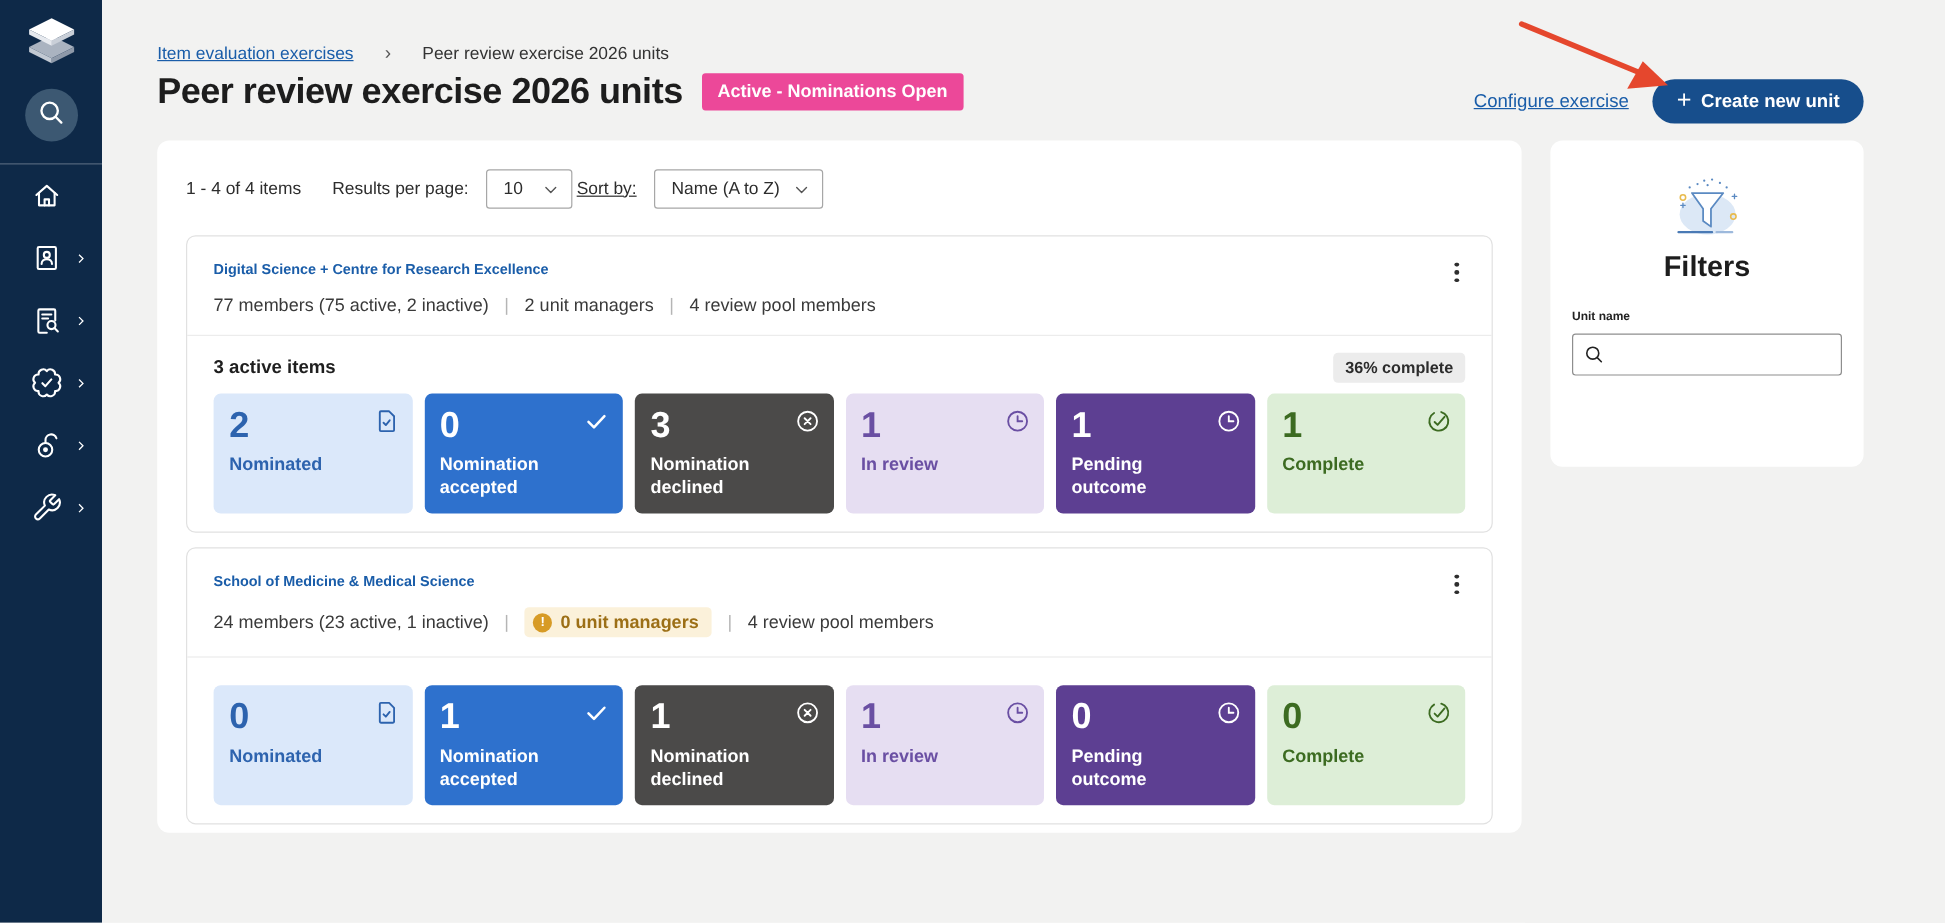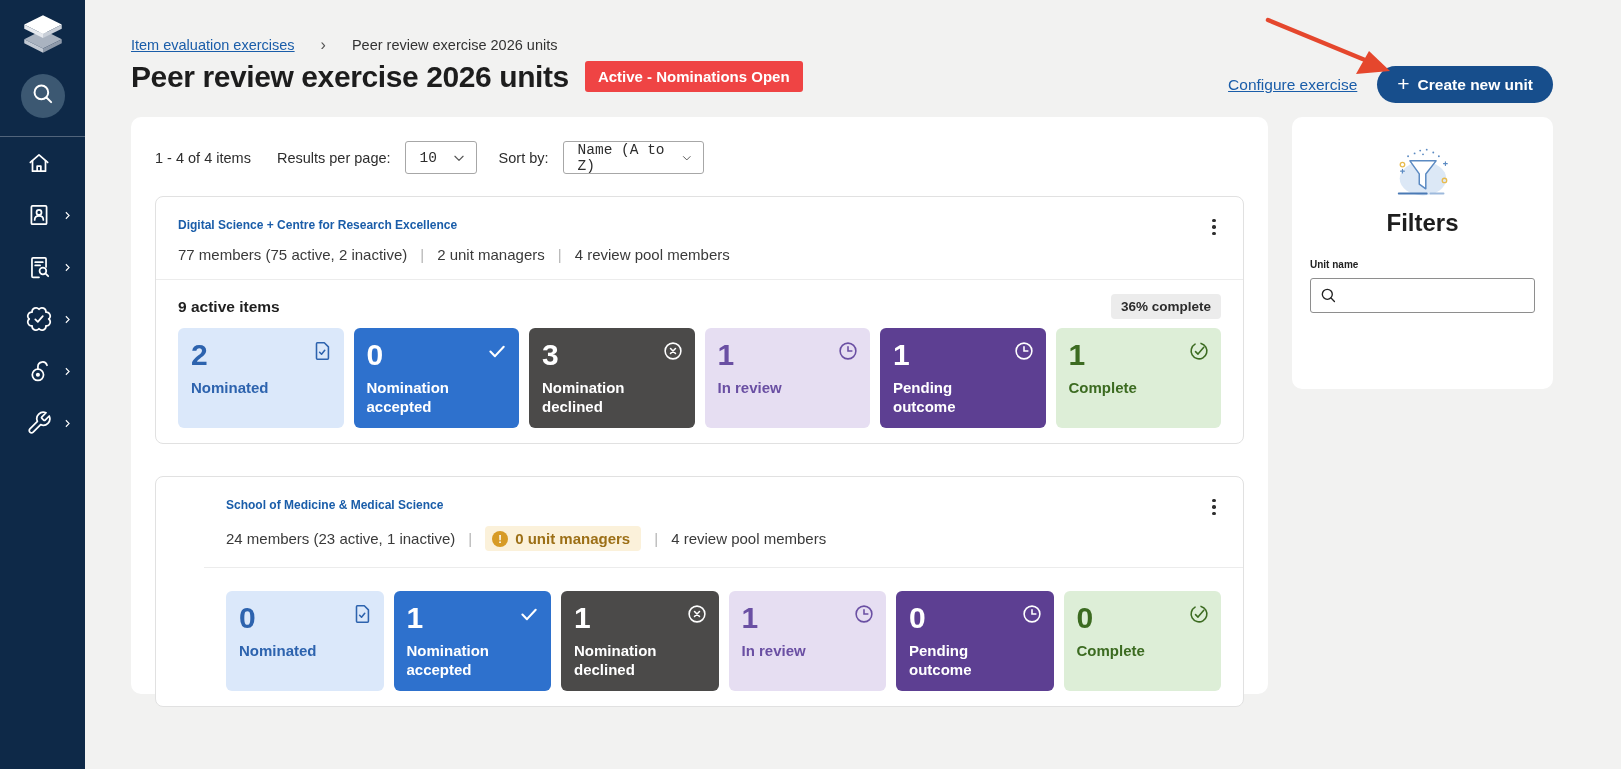--- a/index.html
+++ b/index.html
@@ -15,40 +15,40 @@
   .nav-item svg.main-ic { width:26px; height:26px; }
   .nav-item .chev { position:absolute; right:11px; width:13px; height:13px; }
 
   
   .page { position:absolute; left:85px; top:0; right:0; bottom:0; }
   .crumbs { position:absolute; left:46px; top:36px; font-size:14.5px; color:#333; display:flex; align-items:center; gap:26px; }
   .crumbs a { color:#1a5da9; text-decoration:underline; }
   .crumbs .csep { color:#555; font-size:16px; }
   .title-row { position:absolute; left:46px; top:60px; display:flex; align-items:flex-end; gap:16px; }
   h1 { font-size:30px; font-weight:700; letter-spacing:-.4px; color:#1d1d1d; }
-  .status-badge { background:#ef4444; color:#fff; font-size:15px; font-weight:700; padding:7px 13px; border-radius:3px; margin-bottom:2px; white-space:nowrap; }
+  .status-badge { background:#ec4899; color:#fff; font-size:15px; font-weight:700; padding:7px 13px; border-radius:3px; margin-bottom:2px; white-space:nowrap; }
   .header-right { position:absolute; top:66px; right:68px; display:flex; align-items:center; gap:20px; }
   .configure-link { color:#1a5da9; font-size:15.5px; text-decoration:underline; }
   .create-btn { background:#174e8c; color:#fff; border:none; border-radius:20px; height:37px; padding:0 20px; font-size:15.5px; font-weight:700; font-family:inherit; display:flex; align-items:center; gap:8px; cursor:pointer; }
   .create-btn .plus { font-size:21px; font-weight:400; line-height:1; margin-top:-2px; }
   .arrow-overlay { position:absolute; left:1050px; top:0; width:486px; height:120px; pointer-events:none; z-index:9; }
 
   
   .main-panel { position:absolute; left:46px; top:117px; width:1137px; height:577px; background:#fff; border-radius:10px; padding:24px; }
   .controls { display:flex; align-items:center; font-size:14.5px; color:#2d2d2d; }
   .controls .count { margin-right:26px; }
-  .fake-select { border:1px solid #a7a7a7; border-radius:3px; height:33px; display:flex; align-items:center; justify-content:space-between; padding:0 10px 0 14px; margin-left:14px; cursor:pointer; background:#fff;font-family:Liberation Mono, monospace; }
+  .fake-select { border:1px solid #a7a7a7; border-radius:3px; height:33px; display:flex; align-items:center; justify-content:space-between; padding:0 10px 0 14px; margin-left:14px; cursor:pointer; background:#fff; }
   .fake-select .chevd { width:14px; height:14px; margin-left:10px; }
   .sel-rpp { width:72px; }
   .sel-sort { width:141px; }
-  .lbl-sort { margin-left:22px; }
+  .lbl-sort { margin-left:4px;text-decoration:underline; }
 
   
   .unit-card { border:1px solid #e1e1e1; border-radius:8px; margin-top:22px; position:relative; background:#fff; }
-  .unit-card + .unit-card { margin-top:32px;padding-left:48px; }
+  .unit-card + .unit-card { margin-top:12px; }
   .card-head { padding:18px 22px 16px; }
   .unit-title { font-size:12px; font-weight:700; color:#1a5da9; text-decoration:none; display:inline-block; }
   .meta { margin-top:13px; font-size:15px; color:#3a3a3a; display:flex; align-items:center; gap:13px; }
   .sep { color:#b5b5b5; }
   .managers-badge { display:inline-flex; align-items:center; gap:7px; }
   .managers-badge .warn-icon { display:none; width:16px; height:16px; border-radius:50%; background:#d79b26; color:#fff; font-size:11px; font-weight:700; text-align:center; line-height:16px; }
   .managers-badge.warning { background:#fbf1da; border-radius:4px; padding:4px 11px 4px 7px; color:#9c6f16; font-weight:700; }
   .managers-badge.warning .warn-icon { display:block; }
   .card-body { border-top:1px solid #ececec; padding:14px 22px 15px; }
   .active-row { display:flex; align-items:center; justify-content:space-between; }
@@ -224,21 +224,21 @@
         <span class="managers-badge">
 
           <span>2 unit managers</span>
         </span>
         <span class="sep">|</span>
         <span>4 review pool members</span>
       </div>
     </div>
     <div class="card-body">
       <div class="active-row">
-        <span class="active-count">9 active items</span>
+        <span class="active-count">3 active items</span>
         <span class="pct-badge">36% complete</span>
       </div>
       <div class="stat-tiles">
   <div class="tile tile-nominated">
     <div class="num">2</div>
     <span class="t-icon"><svg viewBox="0 0 24 24" fill="none" stroke="currentColor" stroke-width="1.7" stroke-linecap="round" stroke-linejoin="round">
                     <path d="M7 3h7.5L19 7.5V20a1 1 0 0 1-1 1H7a1 1 0 0 1-1-1V4a1 1 0 0 1 1-1z"></path>
                     <path d="M9.4 13.4l2.1 2.1 3.5-4.3"></path>
                   </svg></span>
     <div class="lbl">Nominated</div>

